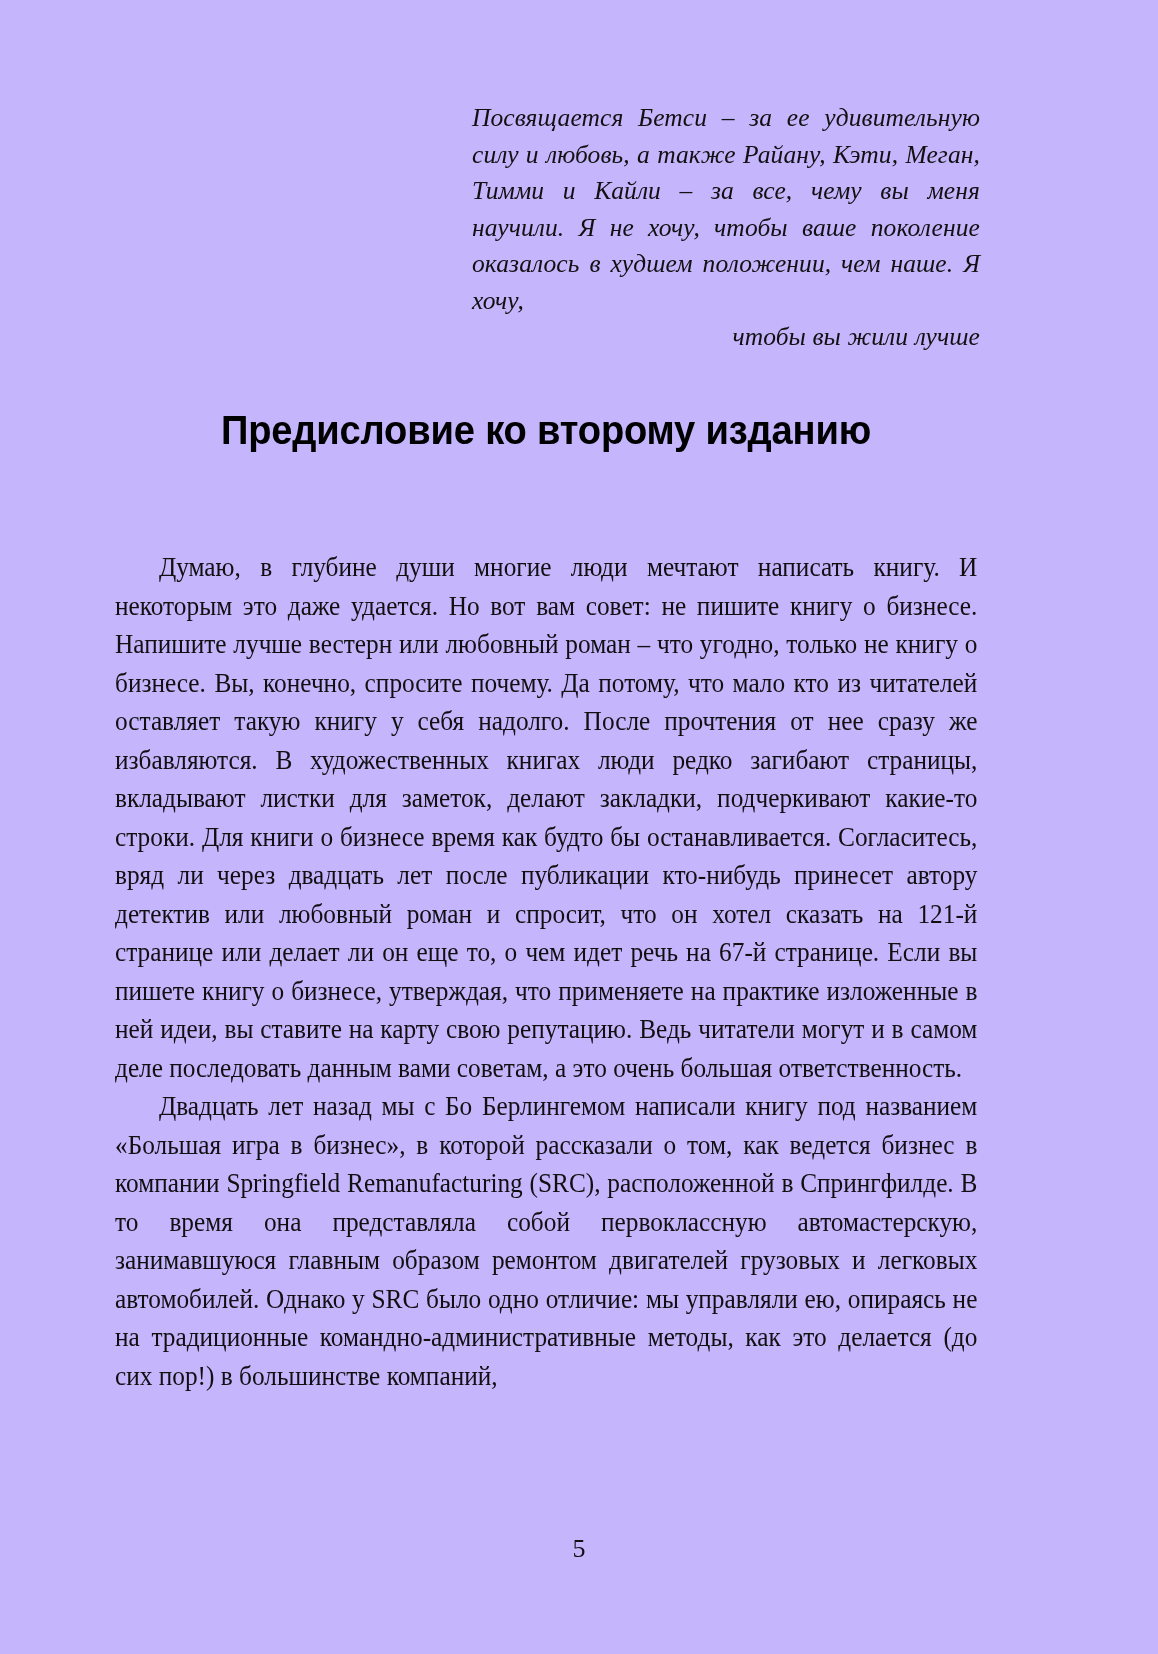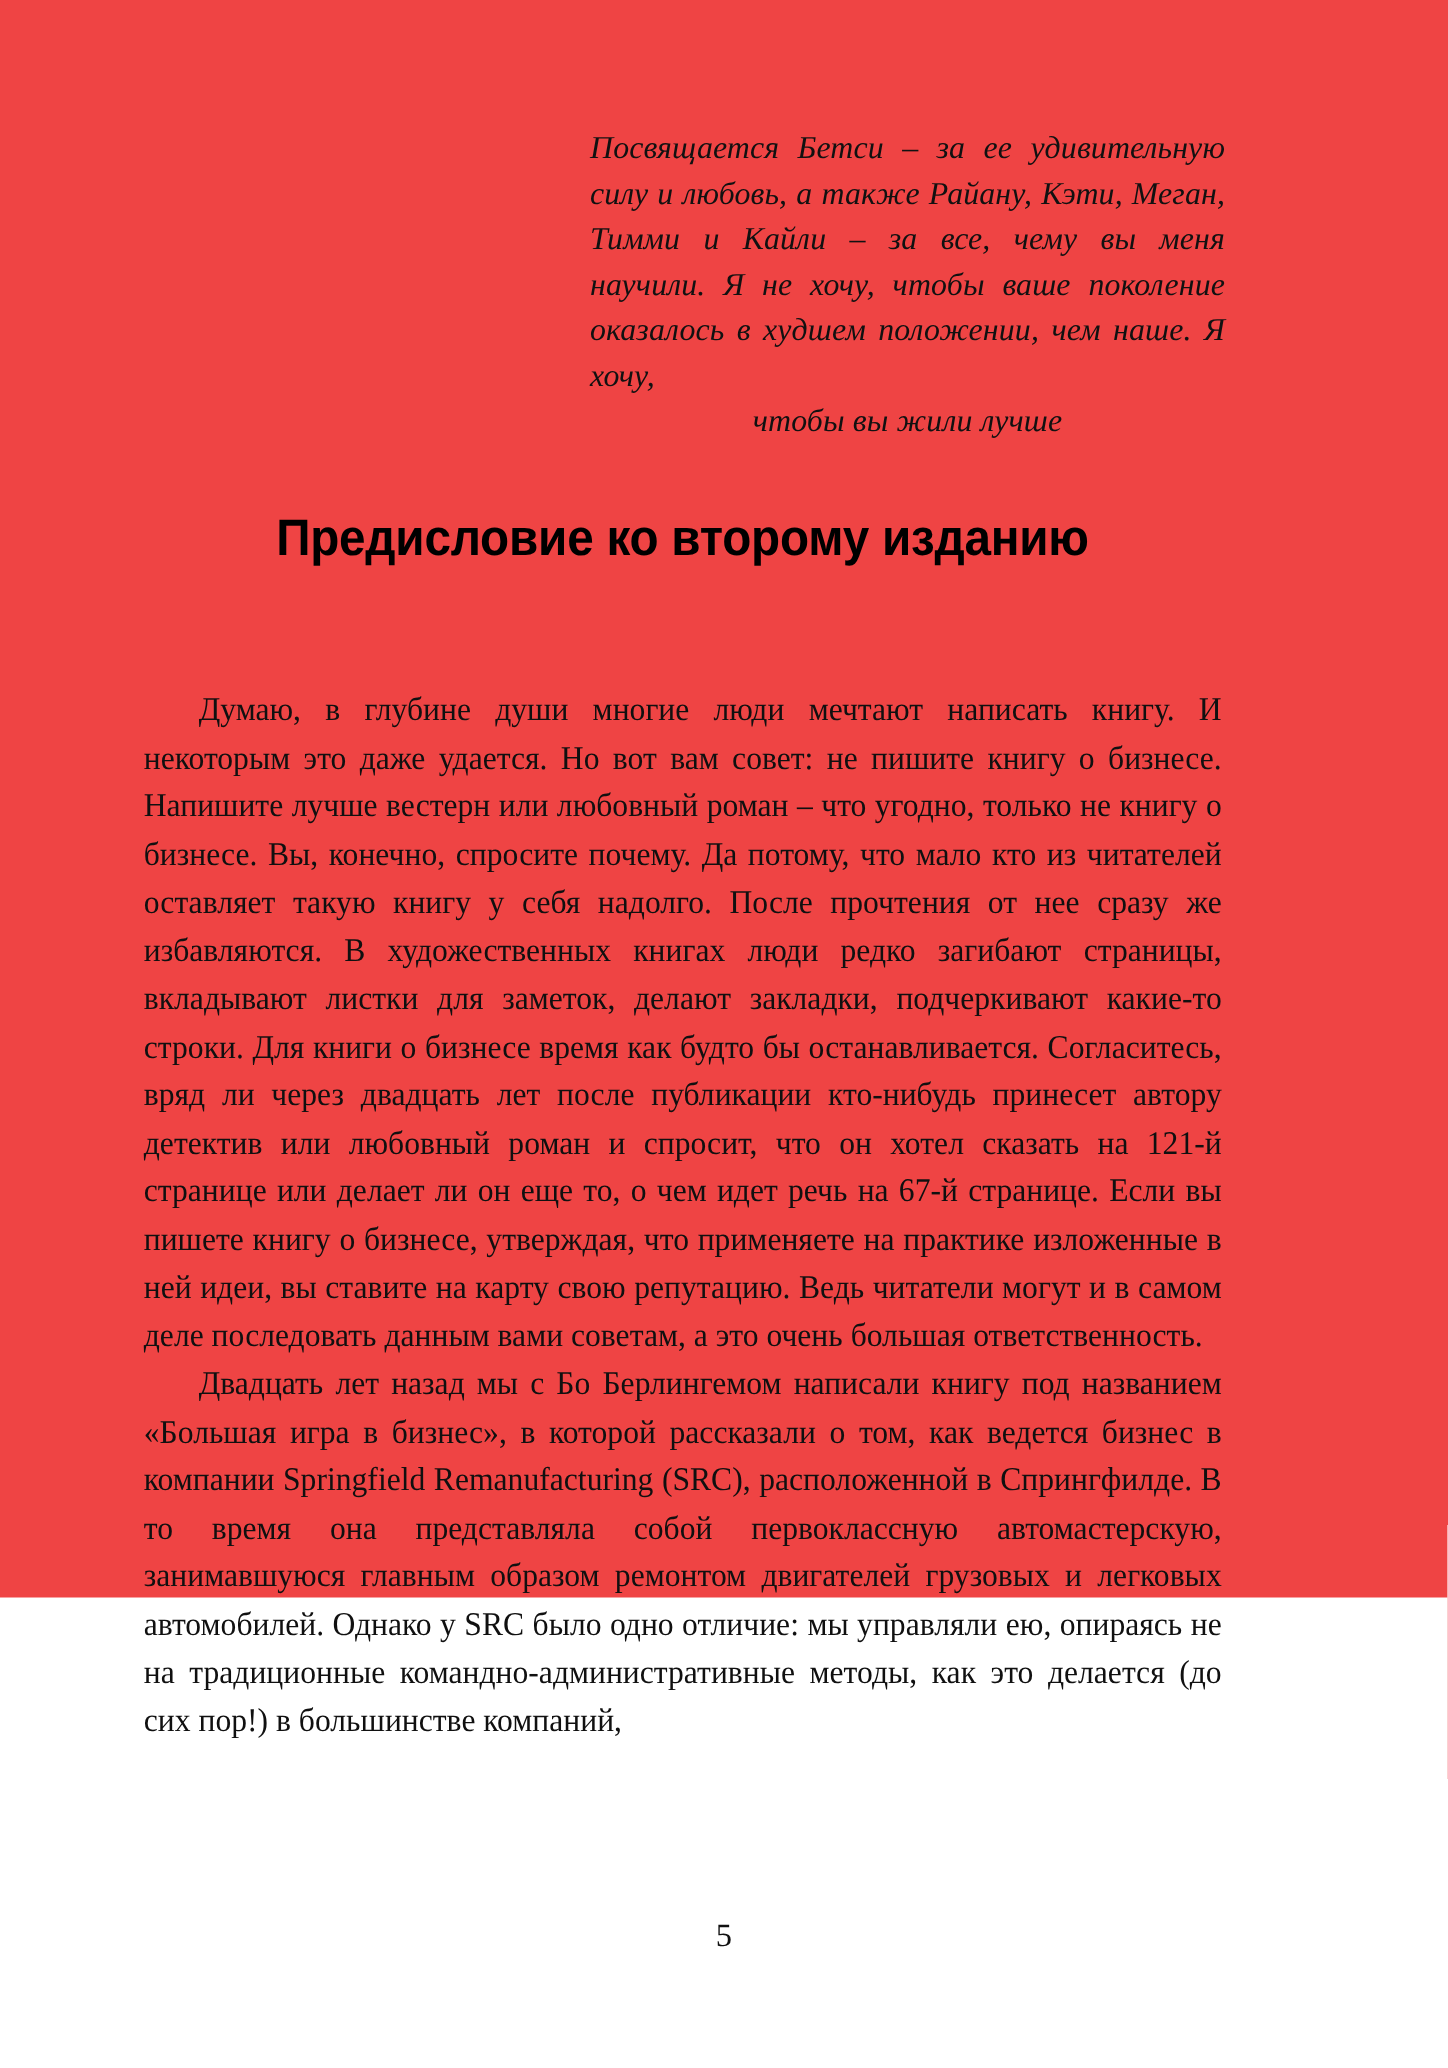--- a/index.html
+++ b/index.html
@@ -14,22 +14,22 @@
     overflow: hidden;
     font-family: "Liberation Serif", "DejaVu Serif", serif;
     color: #0d0d0d;
   }
 
   .page {
     position: absolute;
     left: 0;
     top: 0;
     width: 1158px;
-    height: 1278px;
-    background: #ef4444;
+    height: 1654px;
+    background: #c4b5fd;
   }
 
   
   .dedication {
     position: absolute;
     left: 472px;
     top: 100px;
     width: 508px;
     font-family: "Liberation Serif", "DejaVu Serif", serif;
     font-style: italic;
@@ -37,21 +37,21 @@
     line-height: 36.5px;
     text-align: justify;
     text-justify: inter-word;
     letter-spacing: 0.1px;
     color: #111111;
   }
   .dedication p {
     margin: 0;
   }
   .dedication .last-line {
-    text-align: center;
+    text-align: right;
   }
 
   
   .chapter-heading {
     position: absolute;
     left: 115px;
     top: 405px;
     width: 862px;
     text-align: center;
     font-family: "Liberation Sans Narrow", "Liberation Sans", "DejaVu Sans", sans-serif;

